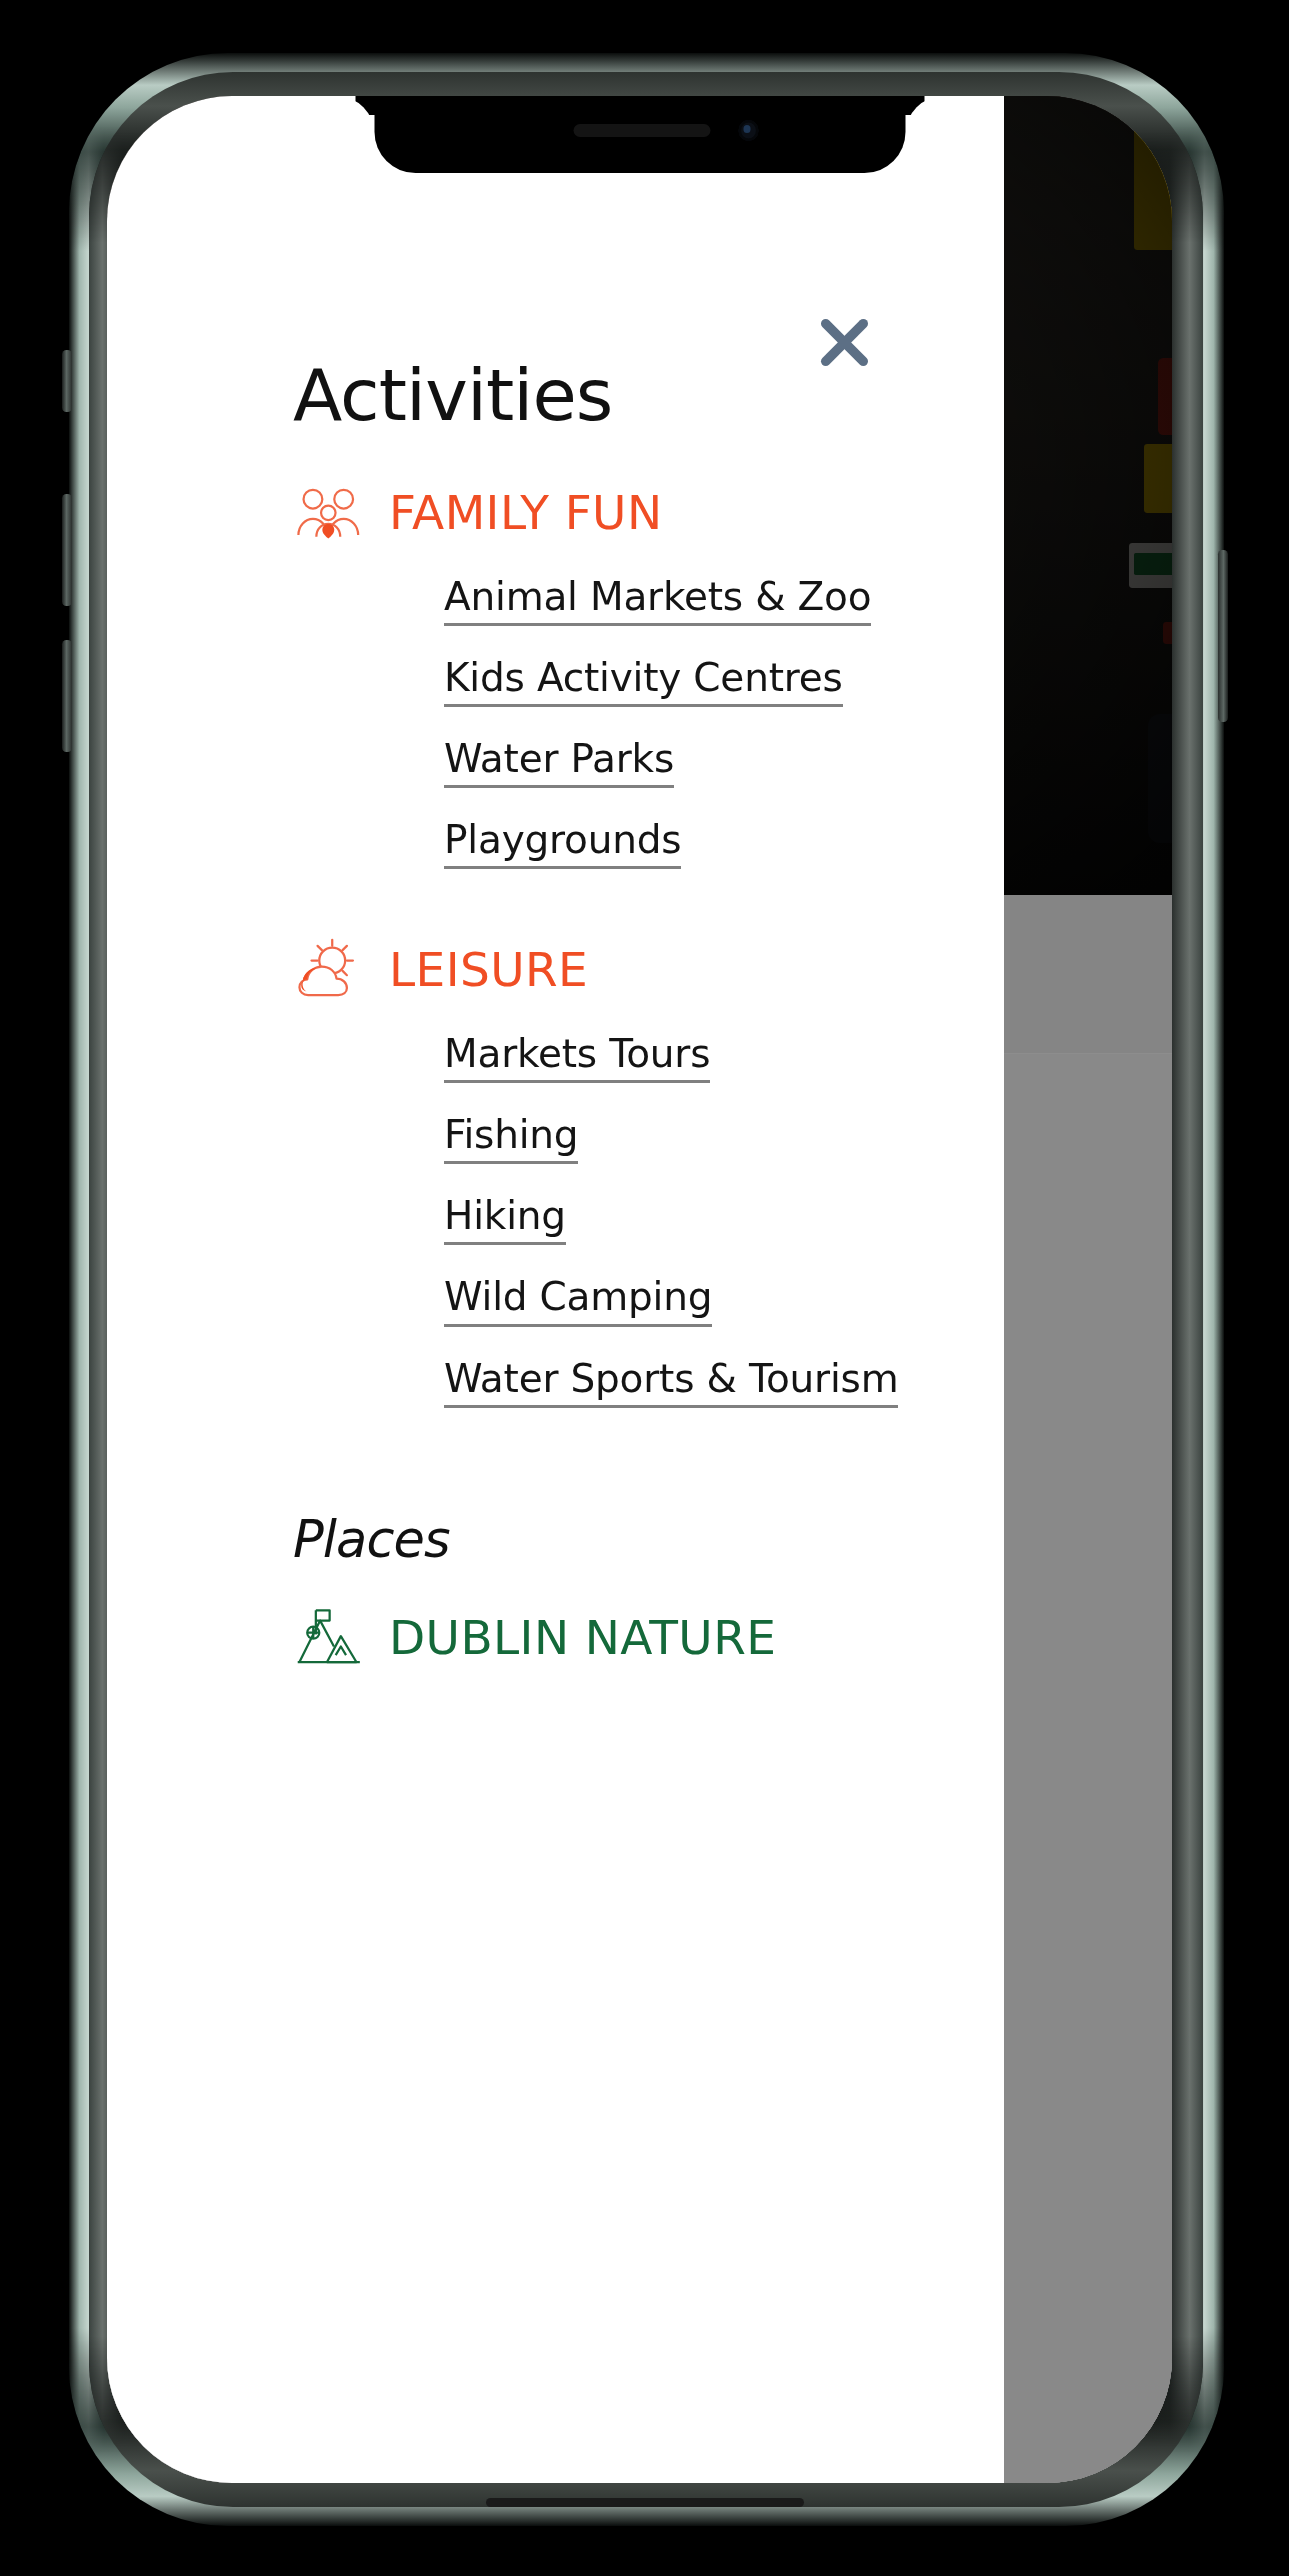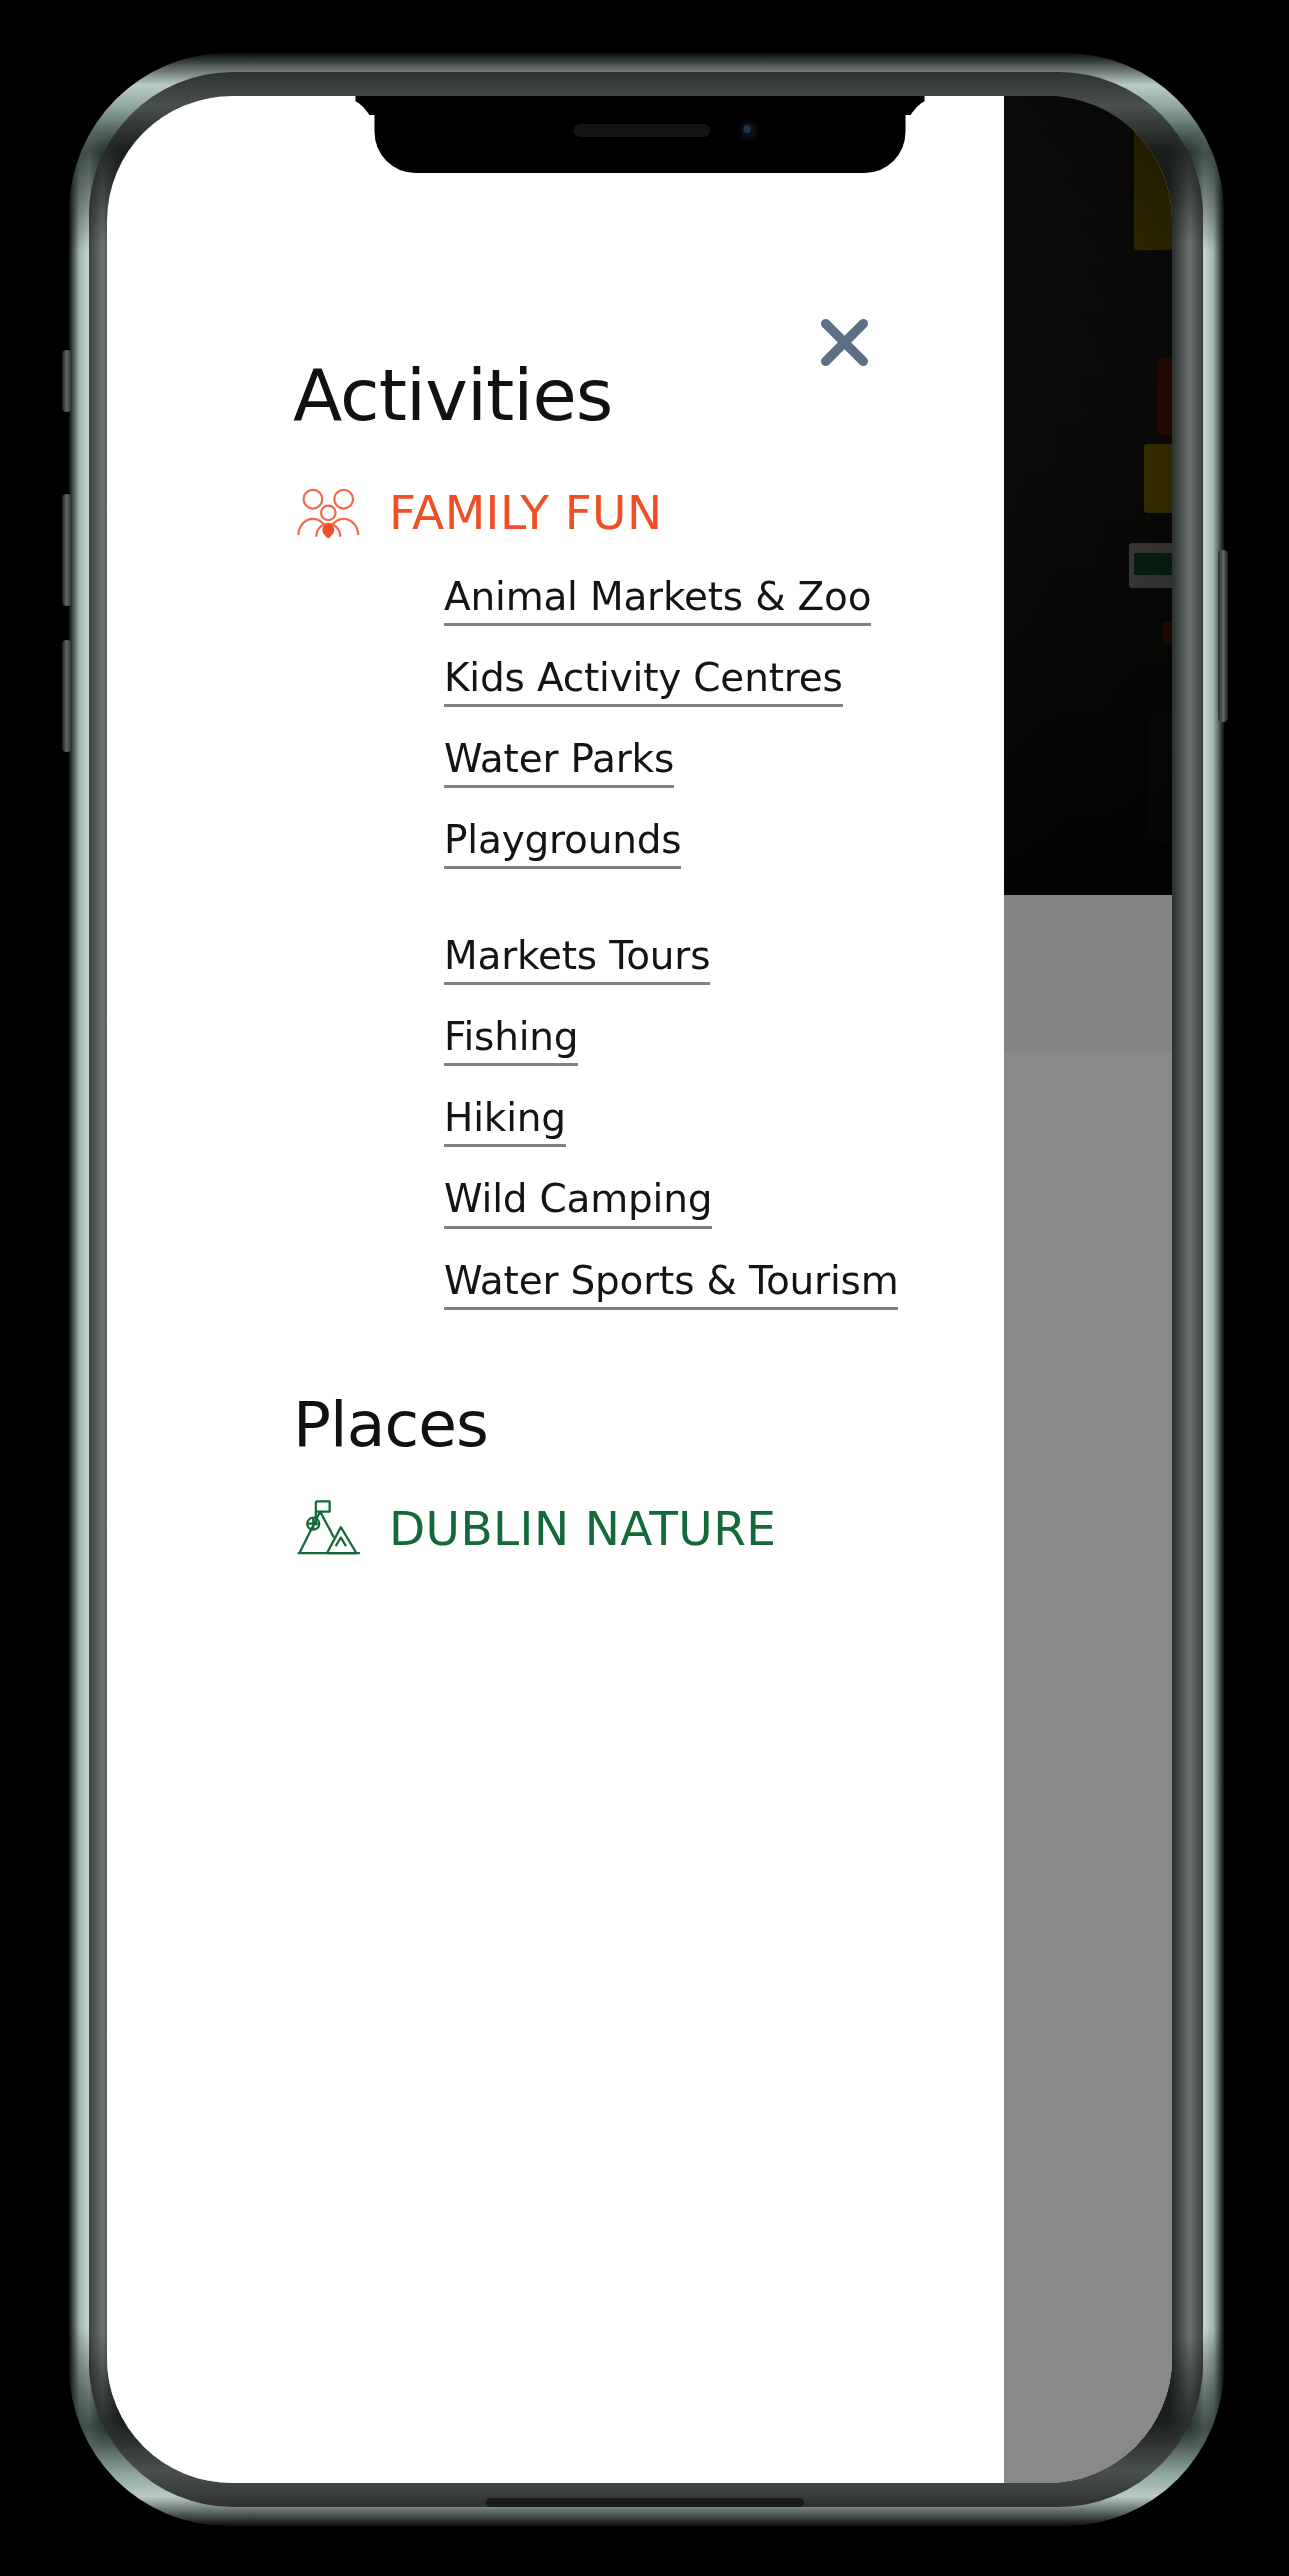--- a/index.html
+++ b/index.html
@@ -299,27 +299,28 @@
     border-bottom: 3.4px solid #808080;
     padding-bottom: 5.2px;
     display:inline-block;
     cursor:pointer;
     font-weight:400;
     letter-spacing: -0.2px;
   }
 
   .sub-heading{
     font-family:"DejaVu Sans", sans-serif;
-    font-size: 63px;
+    font-size: 51px;
     font-weight:400;
     color:#111111;
     margin-left: 133px;
-    margin-top: 83px;
+    margin-top: 106px;
     letter-spacing:-0.9px;
     line-height:1;
+    font-style:italic;
   }
 
   
   .home-bar{
     position:absolute;
     left:50%;
     transform:translateX(-50%);
     bottom: 69px;
     width: 318px;
     height: 8.6px;
@@ -419,20 +420,40 @@
           </div>
           <ul class="links">
             <li><a class="link-item" href="#">Animal Markets &amp; Zoo</a></li>
             <li><a class="link-item" href="#">Kids Activity Centres</a></li>
             <li><a class="link-item" href="#">Water Parks</a></li>
             <li><a class="link-item" href="#">Playgrounds</a></li>
           </ul>
         </div>
 
         <div class="section" style="margin-top:67px;">
+          <div class="section-head">
+            <span class="sec-icon">
+              <svg width="69" height="64" viewBox="0 0 80 74" aria-hidden="true">
+                <g stroke="#f0694a" stroke-width="2.6" stroke-linecap="round" fill="none">
+                  <circle cx="42" cy="26" r="15"></circle>
+                  <line x1="42" y1="2" x2="42" y2="9"></line>
+                  <line x1="25" y1="9" x2="30" y2="14"></line>
+                  <line x1="59" y1="9" x2="54" y2="14"></line>
+                  <line x1="18" y1="26" x2="25" y2="26"></line>
+                  <line x1="66" y1="26" x2="59" y2="26"></line>
+                  <line x1="25" y1="43" x2="30" y2="38"></line>
+                  <line x1="59" y1="43" x2="54" y2="38"></line>
+                </g>
+                <path d="M14 66c-6 0-10-4-10-9 0-5 4-9 9-9 1-9 8-15 17-15 9 0 16 6 17 14 7 0 12 5 12 11 0 5-4 8-10 8z" fill="#ffffff" stroke="#f0694a" stroke-width="2.6" stroke-linejoin="round"></path>
+                <path d="M12 62c-4-1-6-4-6-7 0-4 3-7 7-7 0-7 5-12 11-14-9 1-16 8-16 17-1 4 0 8 4 11z" fill="#f04e24"></path>
+                <path d="M9 48c4-8 11-13 20-13-8-1-16 3-20 10-1 1-1 2 0 3z" fill="#f04e24"></path>
+              </svg>
+            </span>
+            <span class="section-title orange">LEISURE</span>
+          </div>
           <ul class="links">
             <li><a class="link-item" href="#">Markets Tours</a></li>
             <li><a class="link-item" href="#">Fishing</a></li>
             <li><a class="link-item" href="#">Hiking</a></li>
             <li><a class="link-item" href="#">Wild Camping</a></li>
             <li><a class="link-item" href="#">Water Sports &amp; Tourism</a></li>
           </ul>
         </div>
 
         <h2 class="sub-heading">Places</h2>

